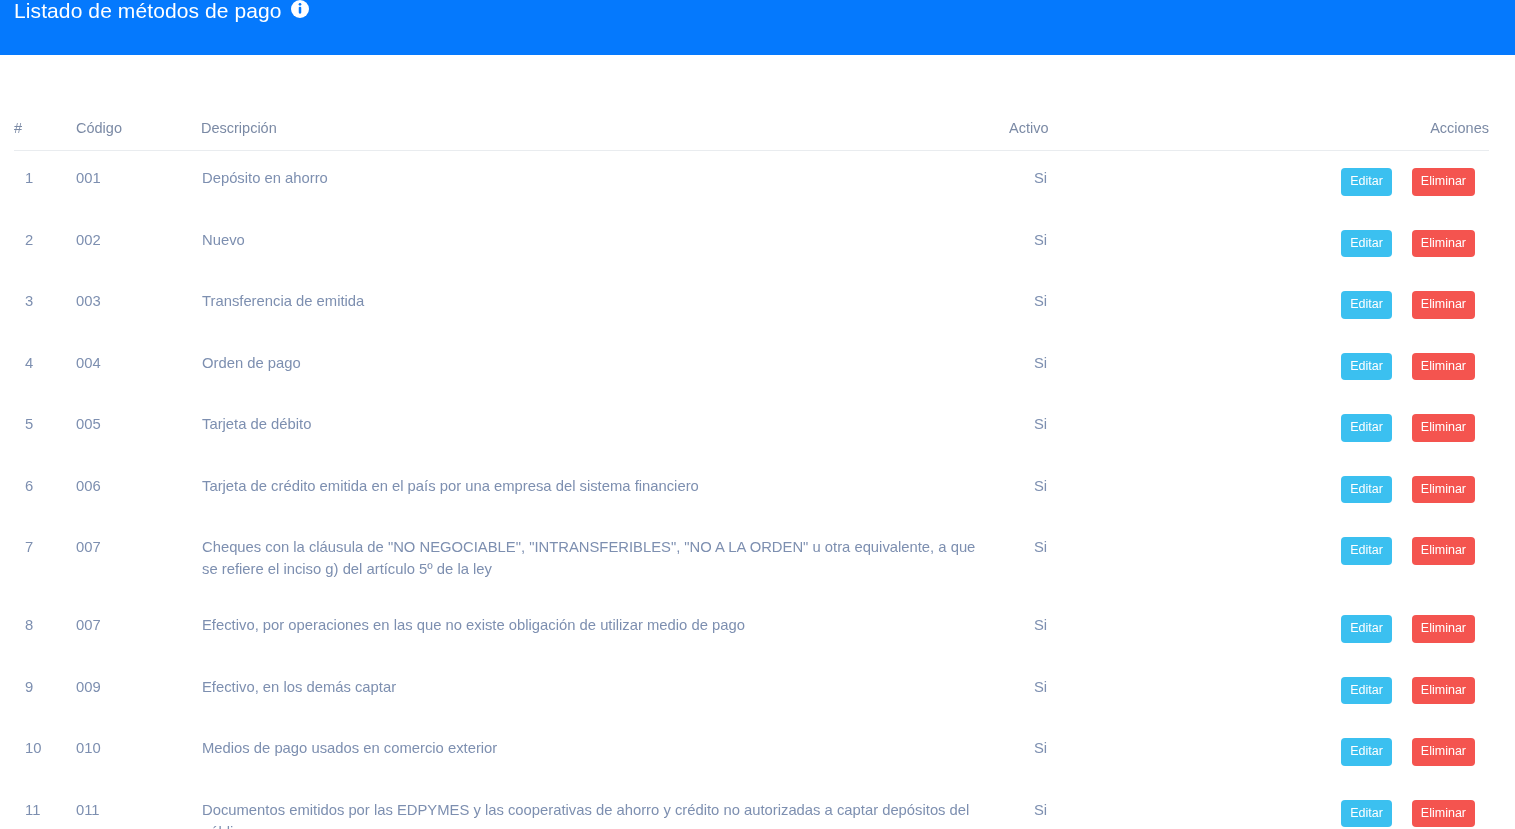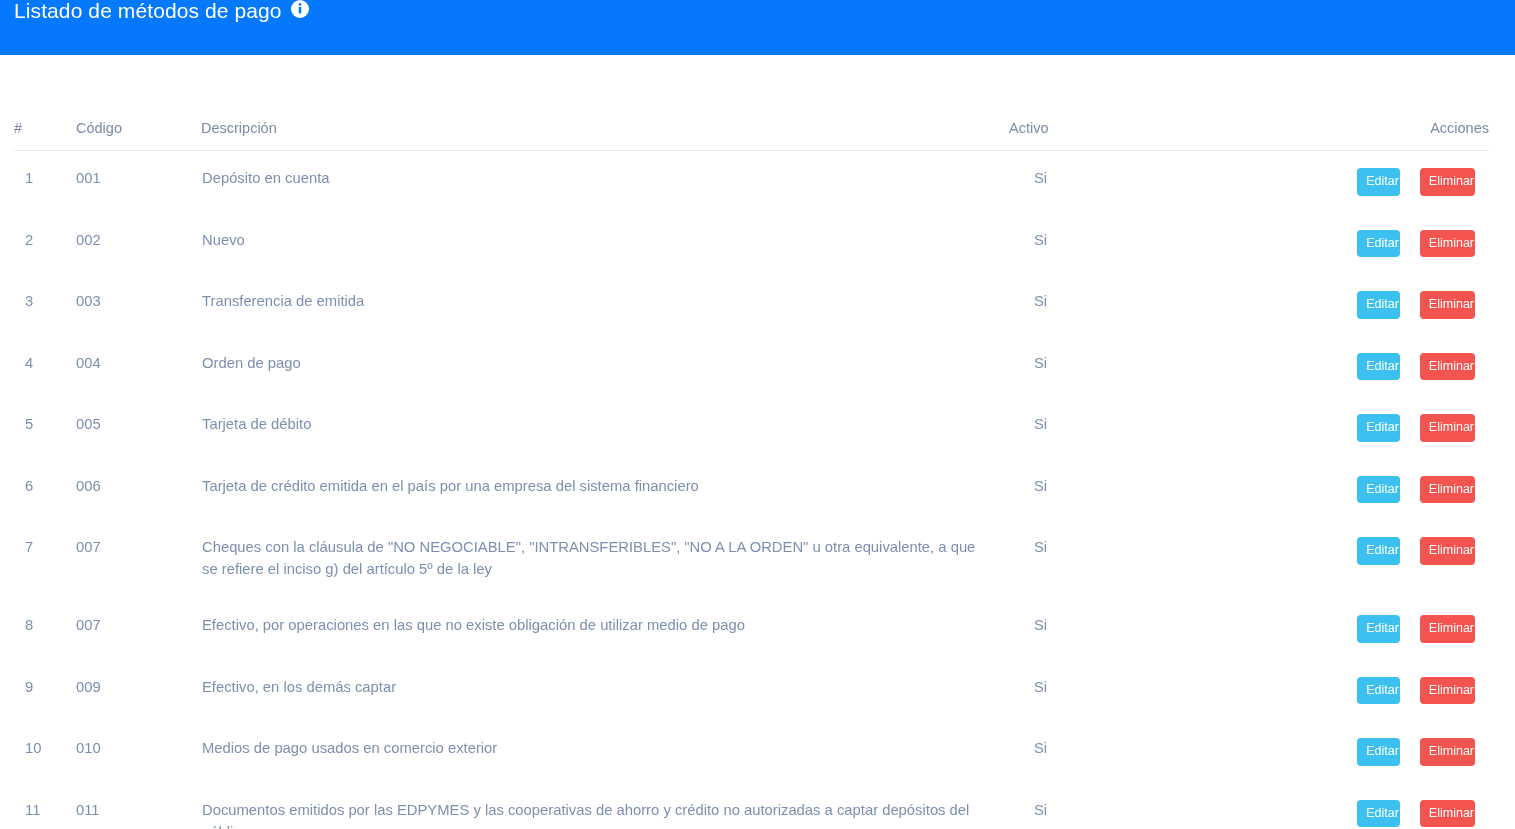--- a/index.html
+++ b/index.html
@@ -138,21 +138,21 @@
   td.col-actions { padding-top: 13px; padding-bottom: 13px; white-space: nowrap; }
 
   .btn-action {
     display: inline-block;
     border: none;
     border-radius: 4px;
     color: #ffffff;
     font-family: "Liberation Sans", sans-serif;
     font-size: 12.5px;
     line-height: 1;
-    padding: 7px 1px 8px 9px;
+    padding: 7px 9px 8px 9px;
     cursor: pointer;
     vertical-align: middle;
   }
   .btn-edit { background: #3bc0f0; }
   .btn-delete { background: #f4544f; margin-left: 20px; }
 </style>
 </head>
 <body>
 
 <div id="app">
@@ -177,21 +177,21 @@
           <th class="col-code">Código</th>
           <th class="col-desc">Descripción</th>
           <th class="col-active">Activo</th>
           <th class="col-actions">Acciones</th>
         </tr>
       </thead>
       <tbody id="table-body">
           <tr>
             <td class="col-num">1</td>
             <td class="col-code">001</td>
-            <td class="col-desc">Depósito en cuenta</td>
+            <td class="col-desc">Depósito en ahorro</td>
             <td class="col-active">Si</td>
             <td class="col-actions"><button class="btn-action btn-edit">Editar</button><button class="btn-action btn-delete">Eliminar</button></td>
           </tr>
           <tr>
             <td class="col-num">2</td>
             <td class="col-code">002</td>
             <td class="col-desc">Nuevo</td>
             <td class="col-active">Si</td>
             <td class="col-actions"><button class="btn-action btn-edit">Editar</button><button class="btn-action btn-delete">Eliminar</button></td>
           </tr>

